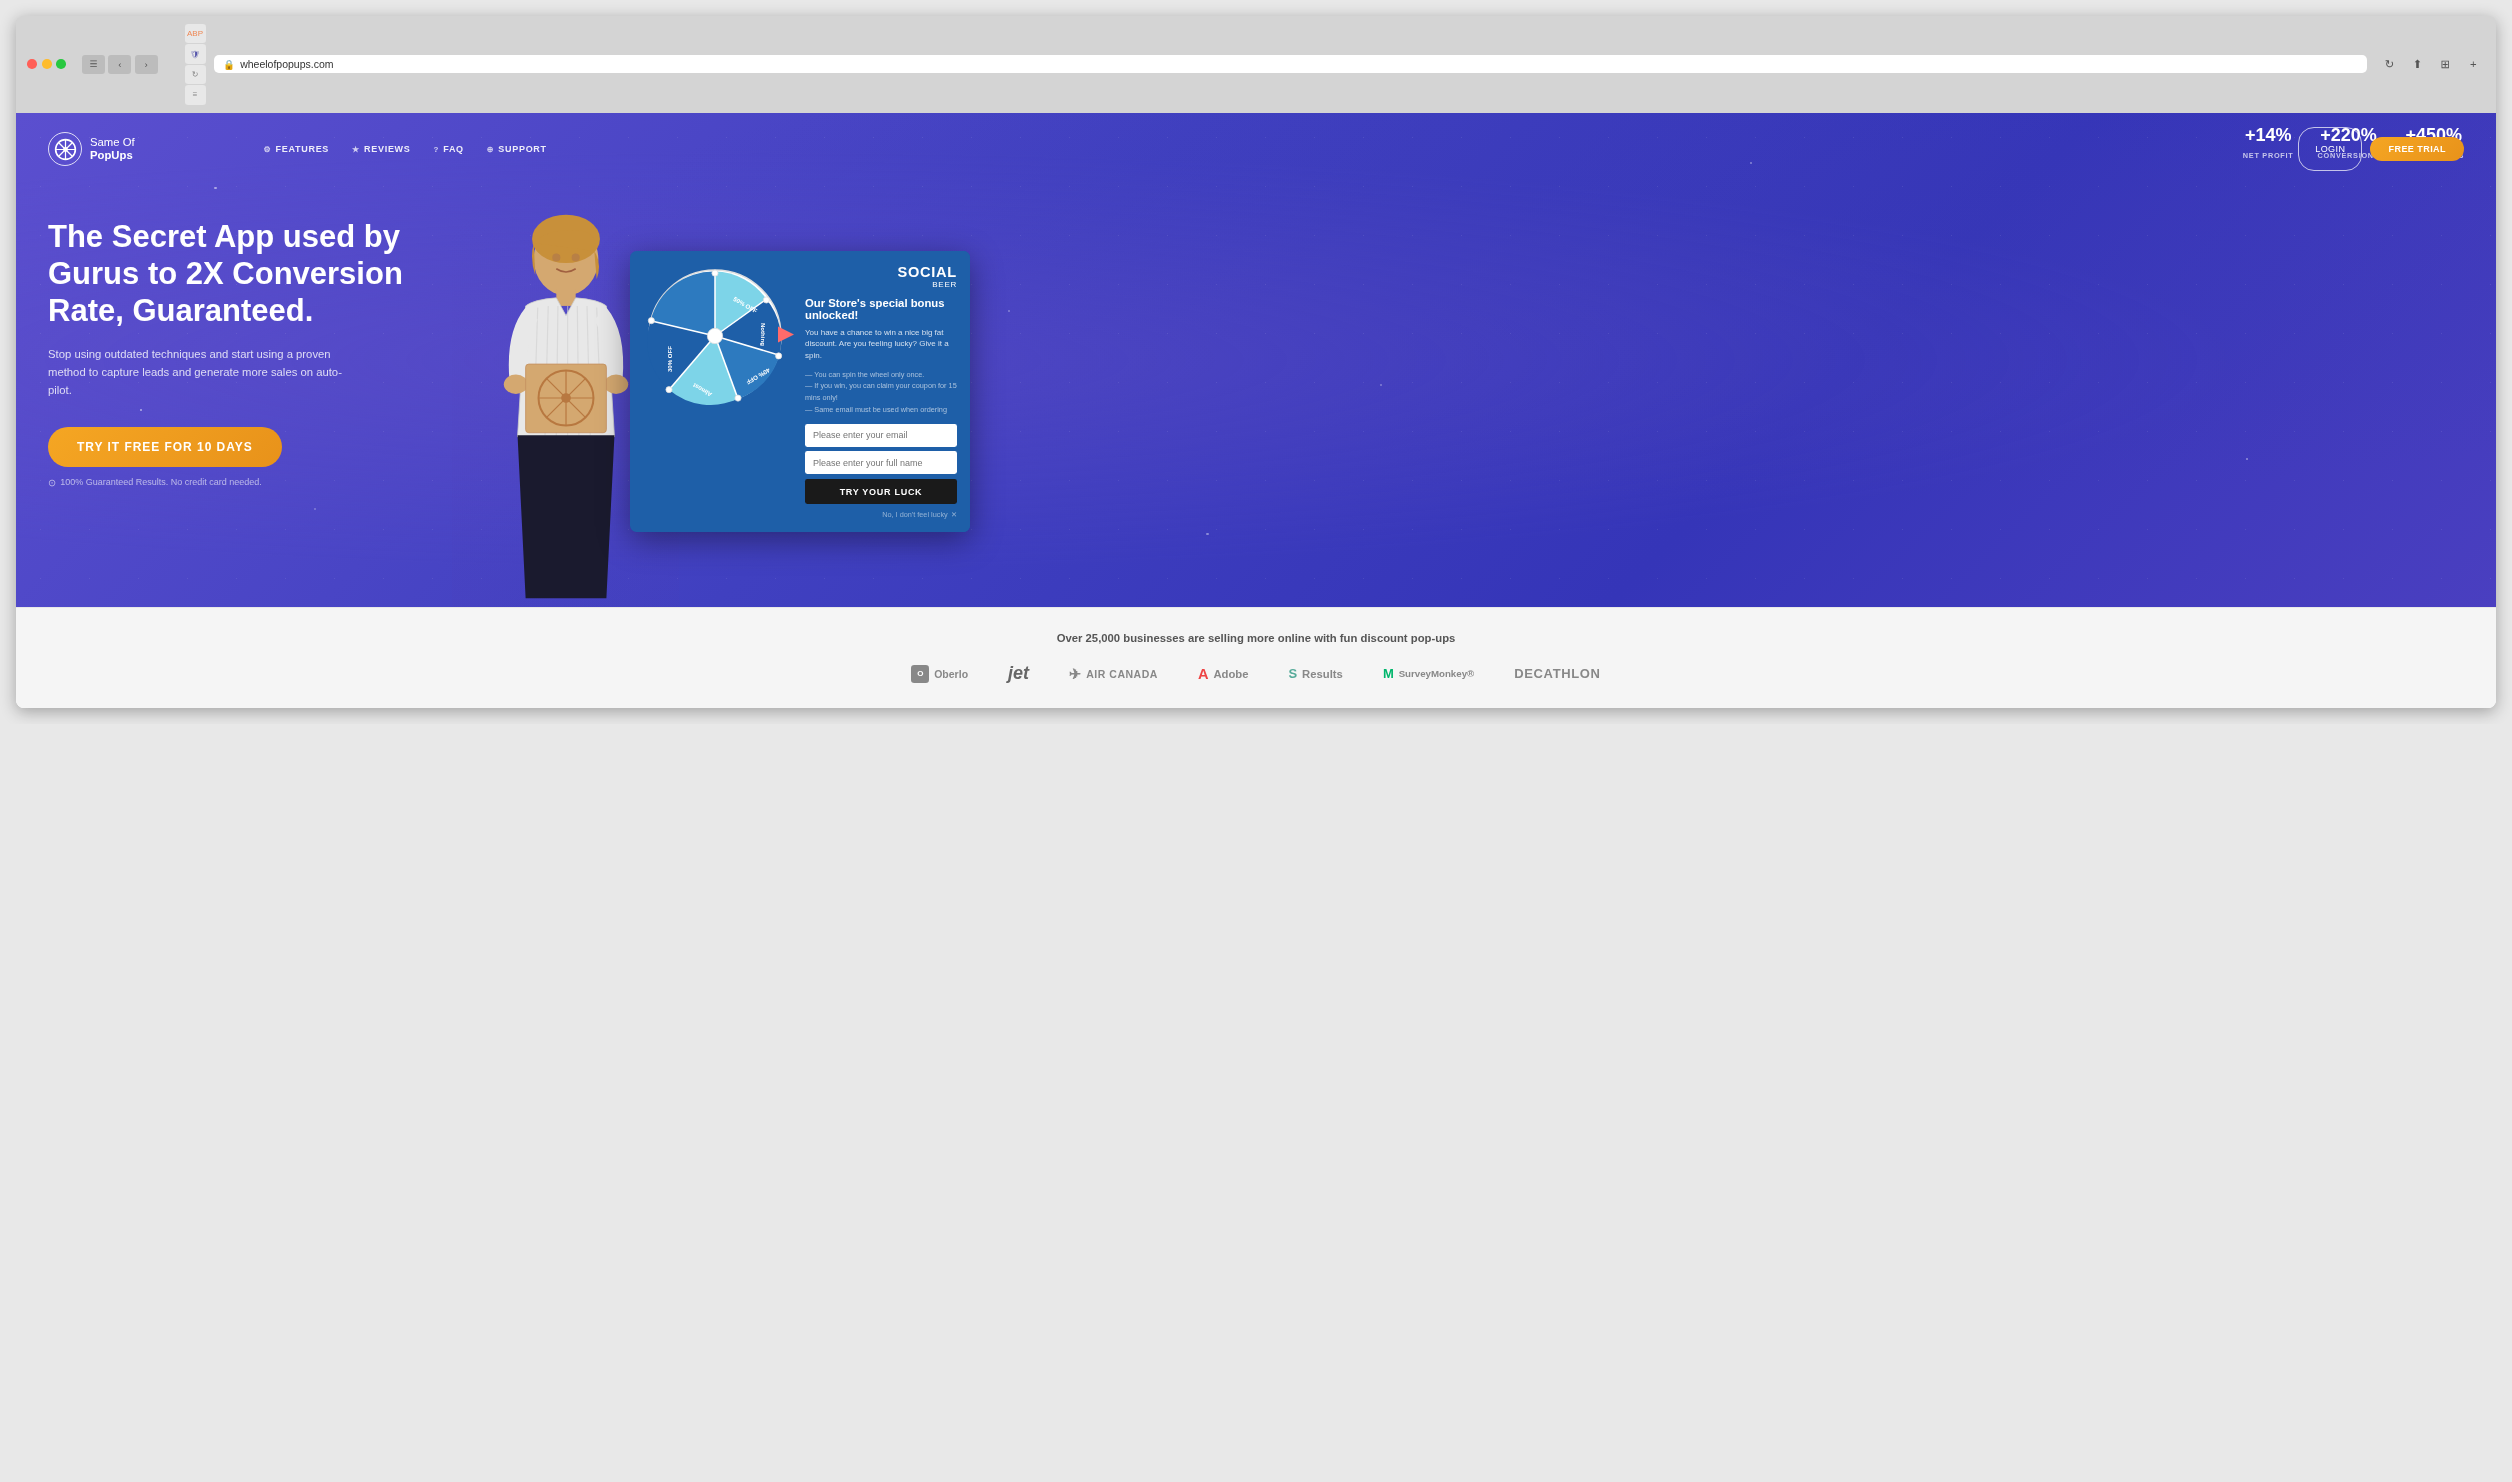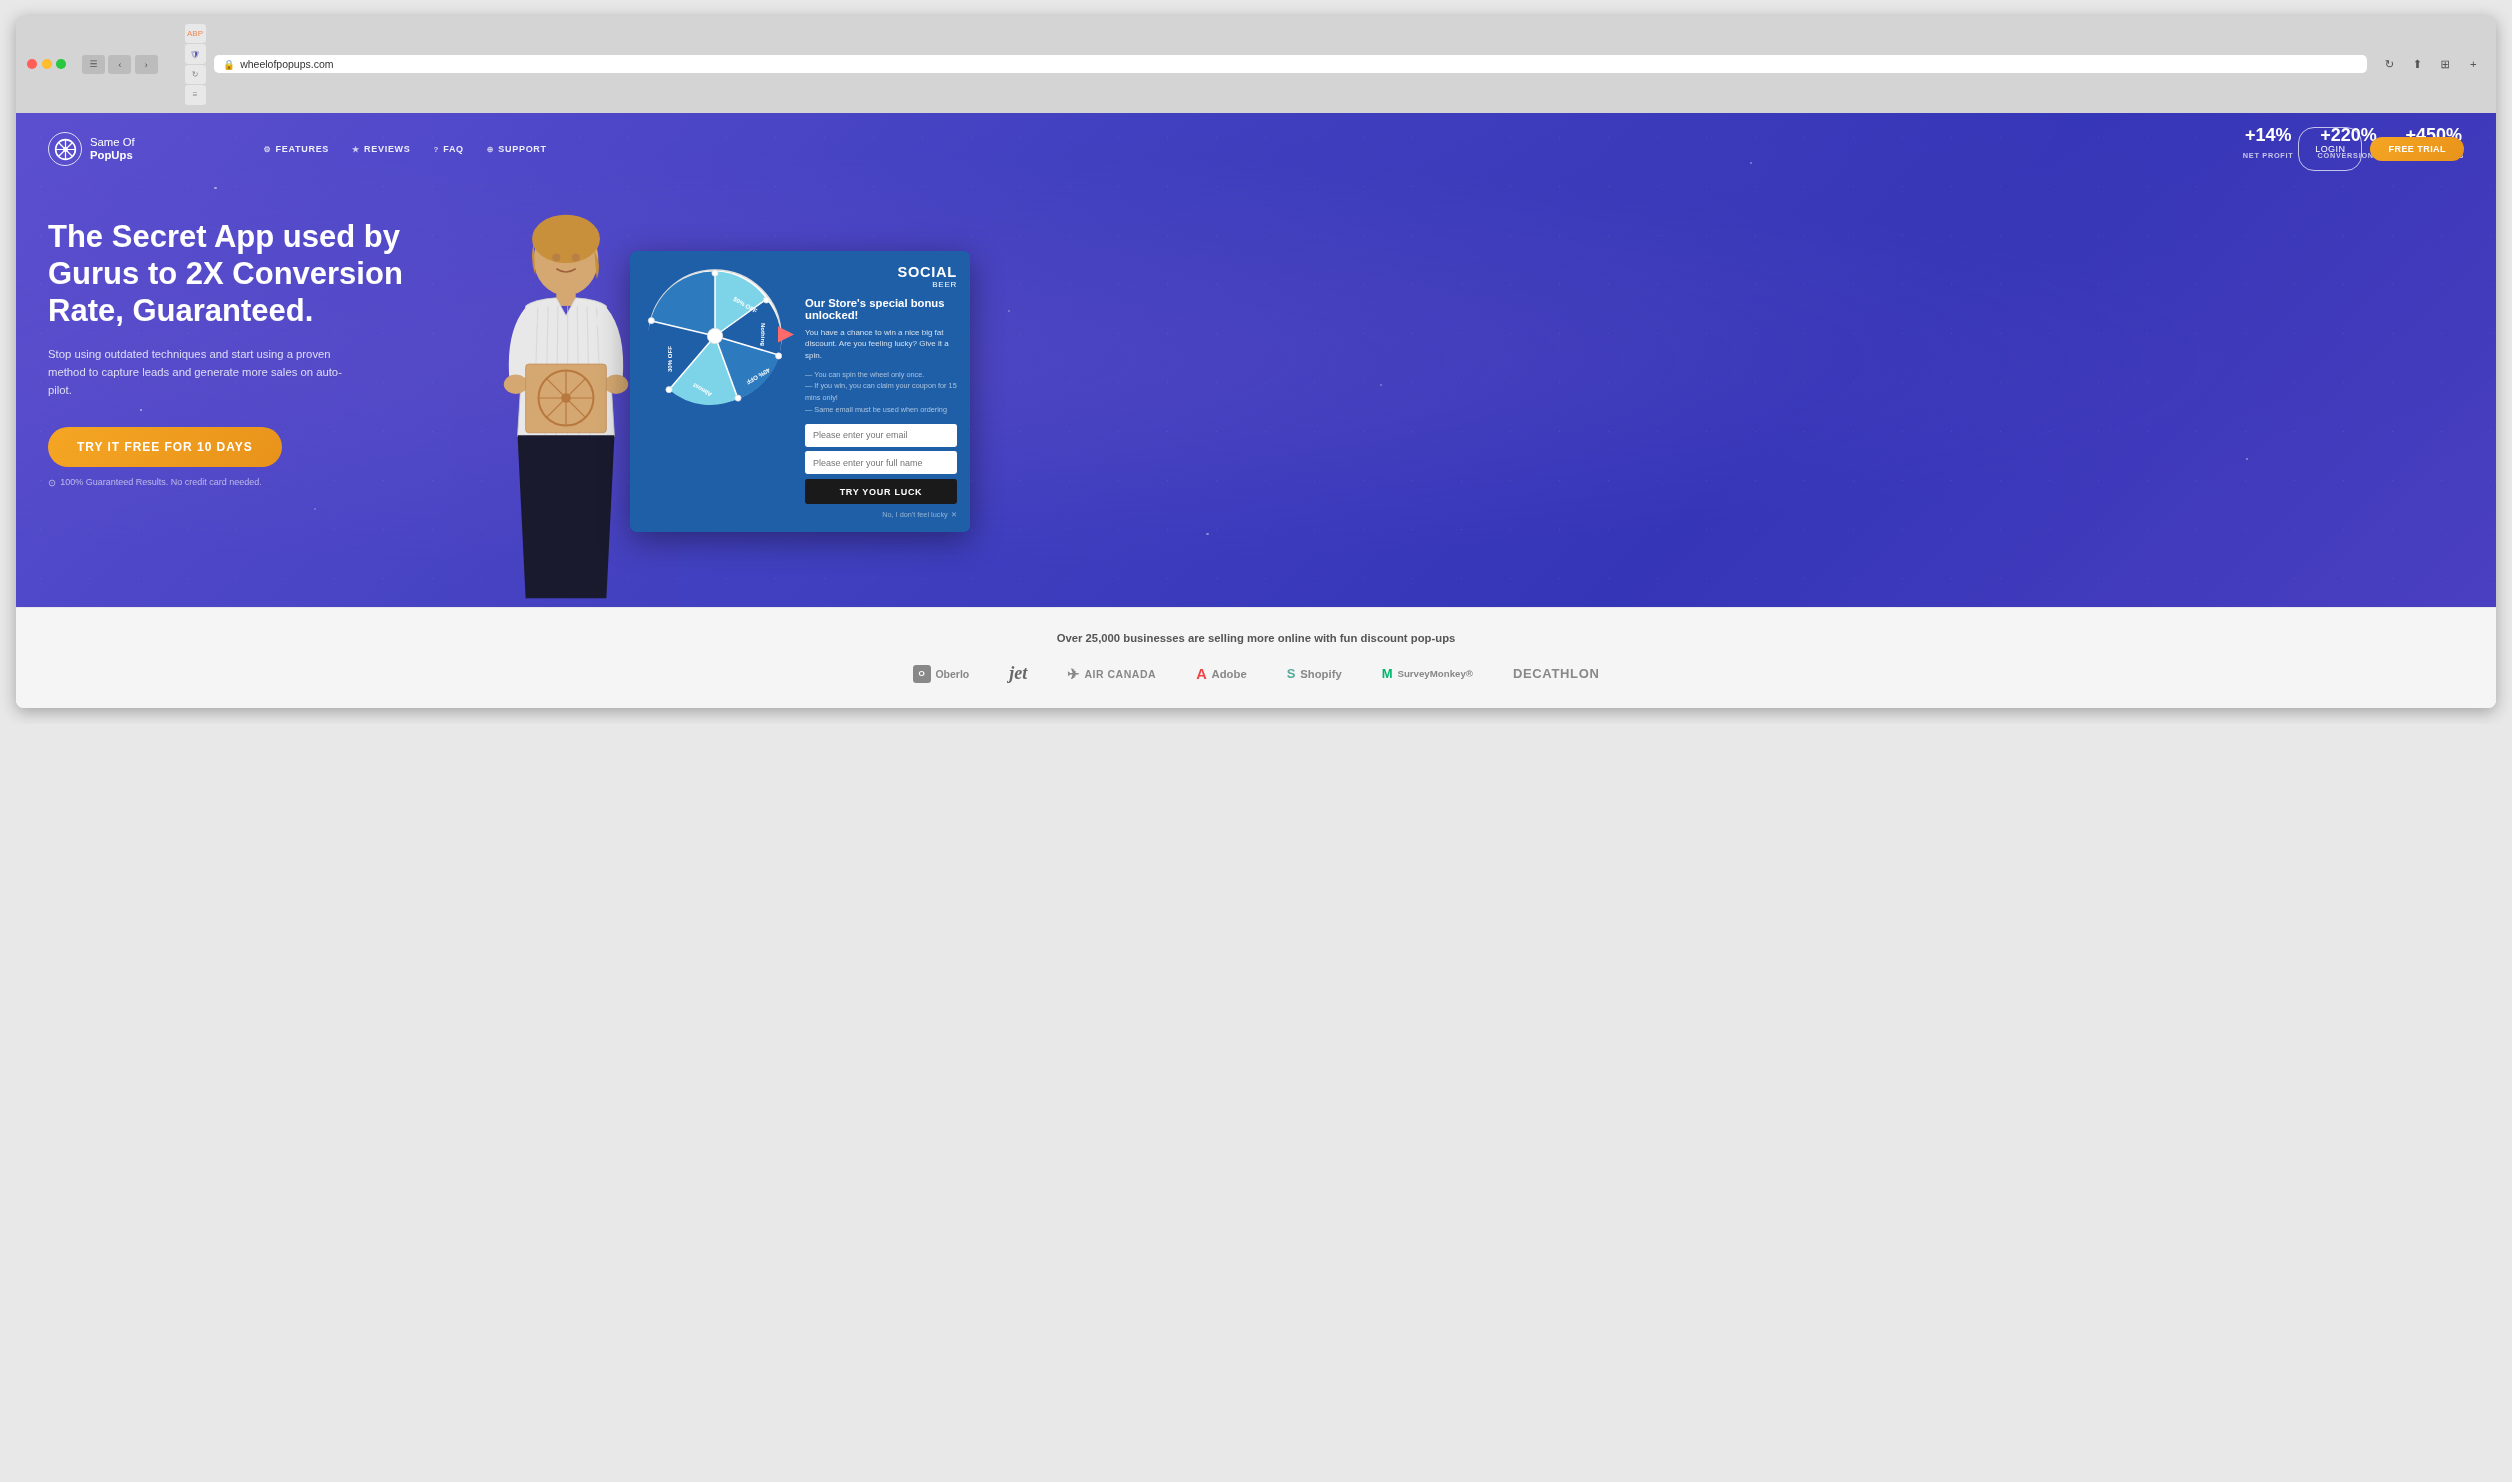--- a/index.html
+++ b/index.html
@@ -260,21 +260,21 @@
     }
     .brand-logo {
       font-size: 10.5px; font-weight: 700; color: #888;
       display: flex; align-items: center; gap: 4.9px;
     }
     .brand-icon {
       width: 18px; height: 18px; border-radius: 3.2px;
       background: #888; display: flex; align-items: center;
       justify-content: center; font-size: 8px; color: white;
     }
-    .brand-jet { font-family: Liberation Serif, serif; font-size: 18px; font-style: italic; color: #666; font-weight: 900; }
+    .brand-jet { font-family: Liberation Sans, sans-serif; font-size: 18px; font-style: italic; color: #666; font-weight: 900; }
     .brand-adobe { color: #888; font-size: 11.3px; font-weight: 700; }
     .brand-shopify { color: #888; font-size: 11.3px; }
     .brand-survey { color: #888; font-size: 9.7px; font-weight: 600; }
     .brand-decathlon { font-size: 13px; font-weight: 900; color: #888; letter-spacing: 0.05em; }
   </style>
 </head>
 <body>
 
 <div class="browser-chrome">
   <div class="browser-toolbar">
@@ -546,21 +546,21 @@
           <span style="font-size:10.5px; font-weight:700; letter-spacing:0.05em;">AIR CANADA</span>
         </div>
 
         <div class="brand-logo brand-adobe">
           <span style="color:#e44; font-size:14.6px; font-weight:900;">A</span>
           <span>Adobe</span>
         </div>
 
         <div class="brand-logo brand-shopify">
           <span style="color:#5a9; font-size:13px; font-weight:900;">S</span>
-          <span>Shopify</span>
+          <span>Results</span>
         </div>
 
         <div class="brand-logo brand-survey">
           <span style="color:#00b66c; font-size:13px; font-weight:900;">M</span>
           <span>SurveyMonkey®</span>
         </div>
 
         <div class="brand-logo brand-decathlon">
           <span>DECATHLON</span>
         </div>

